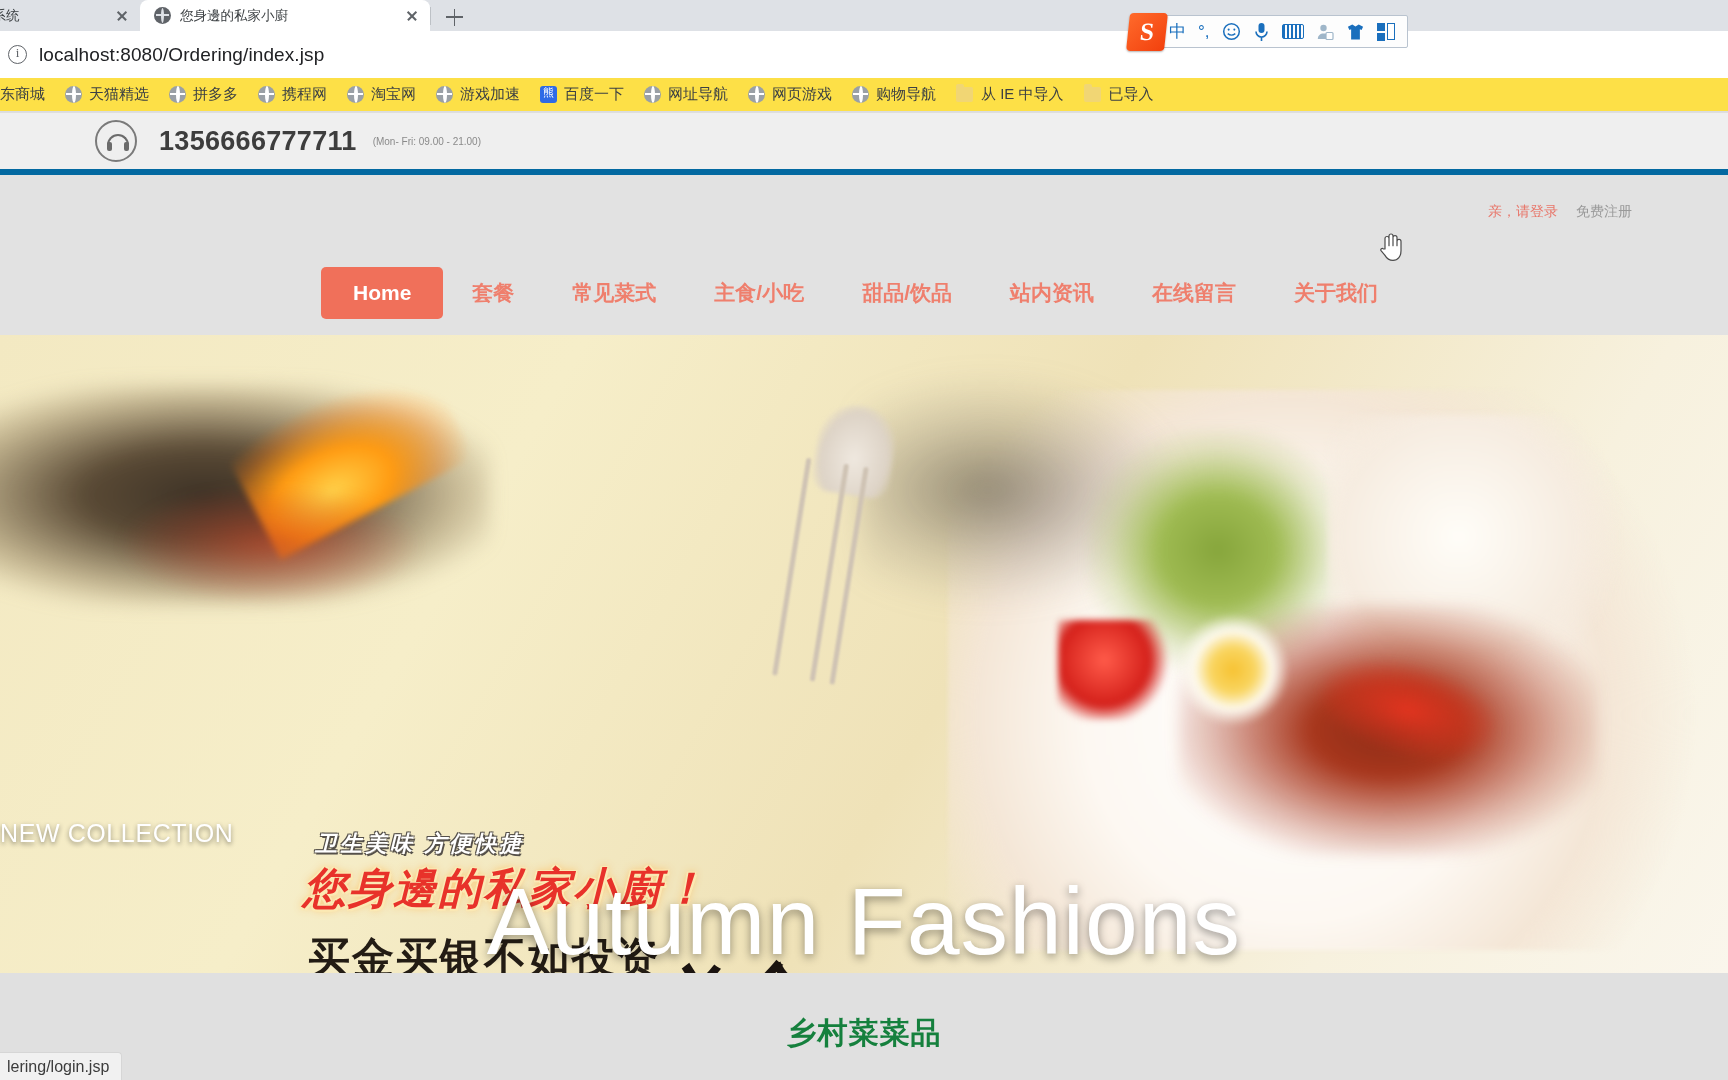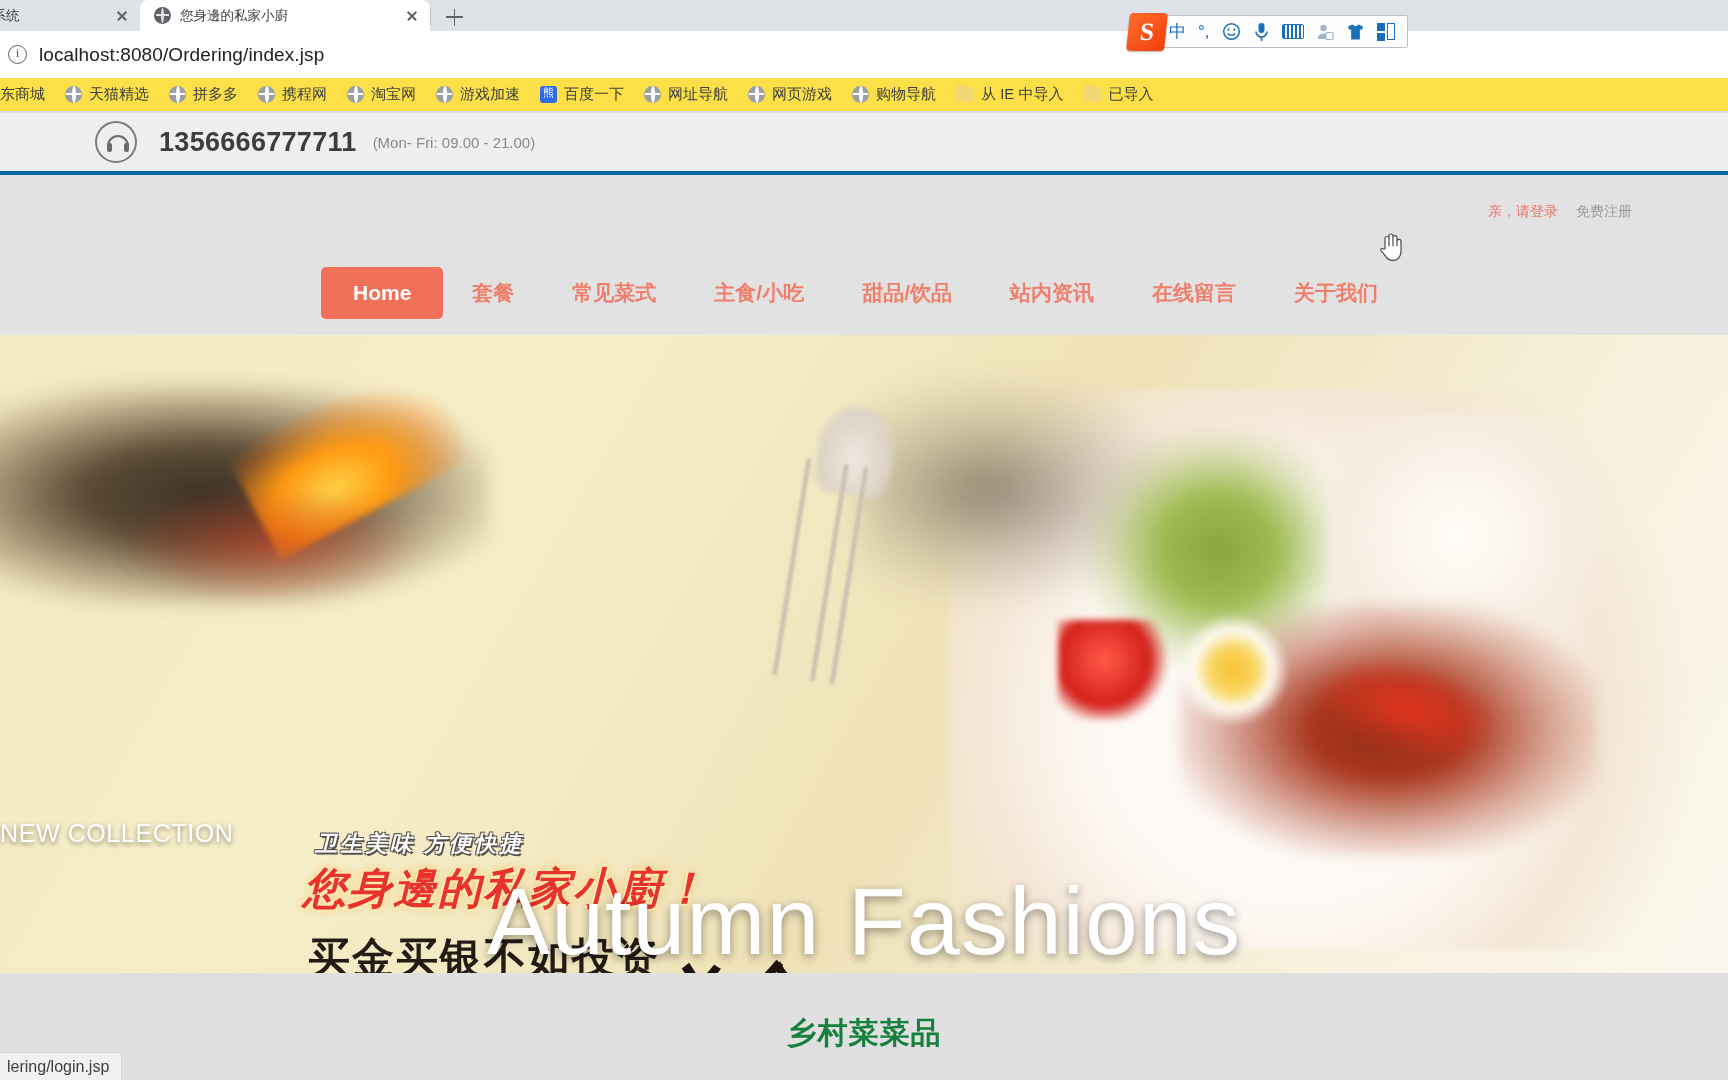--- a/index.html
+++ b/index.html
@@ -140,38 +140,38 @@
   }
   .bm .folder::before{
     content:""; position:absolute; left:0; top:-3px; width:8px; height:4px;
     background:#f1d674; border-radius:2px 2px 0 0;
   }
 
   
   .page { position: absolute; left: 0; top: 113px; width: 1728px; height: 967px; background: #e0e0e0; overflow: hidden; }
 
   .topbar {
-    height: 62px; background: #efefef; border-bottom: 4px solid #0369a1;
+    height: 62px; background: #efefef; border-bottom: 6px solid #0369a1;
     display: flex; align-items: center; padding: 0 30px 0 95px;
   }
   .headset {
     width: 42px; height: 42px; border: 2px solid #7a7a7a; border-radius: 50%;
     position: relative; flex: none; margin-right: 22px;
   }
   .headset .hs-band {
     position: absolute; left: 10px; top: 12px; width: 22px; height: 11px;
     border: 2.4px solid #6b6b6b; border-bottom: none; border-radius: 11px 11px 0 0;
   }
   .headset .hs-l, .headset .hs-r {
     position: absolute; top: 20px; width: 5px; height: 9px; background: #6b6b6b; border-radius: 2px;
   }
   .headset .hs-l { left: 10px; }
   .headset .hs-r { left: 27px; }
   .phone-num { font-size: 27px; font-weight: bold; color: #3d3d3d; letter-spacing: .3px; }
-  .phone-hours { font-size: 15px; color: #8a8a8a; margin-left: 16px; }
+  .phone-hours { font-size: 10px; color: #8a8a8a; margin-left: 16px; }
   .searchbox {
     margin-left: auto; width: 272px; height: 38px; border: 1.6px solid #9e9e9e;
     border-radius: 19px; background: #fbfbfb; display: flex; align-items: center;
     padding: 0 14px;
   }
   .mag {
     width: 14px; height: 14px; border: 2px solid #707070; border-radius: 50%;
     position: relative; flex: none; margin-right: 12px;
   }
   .mag::after {

